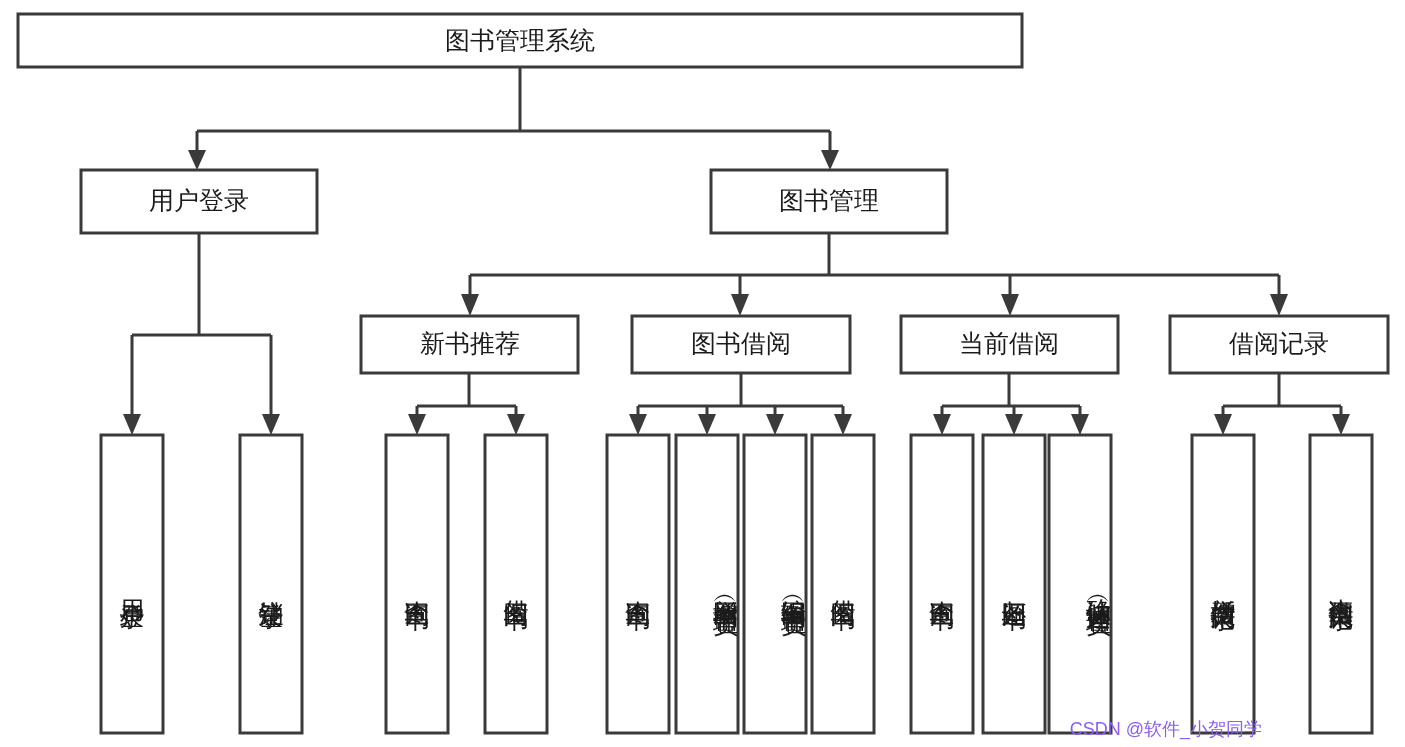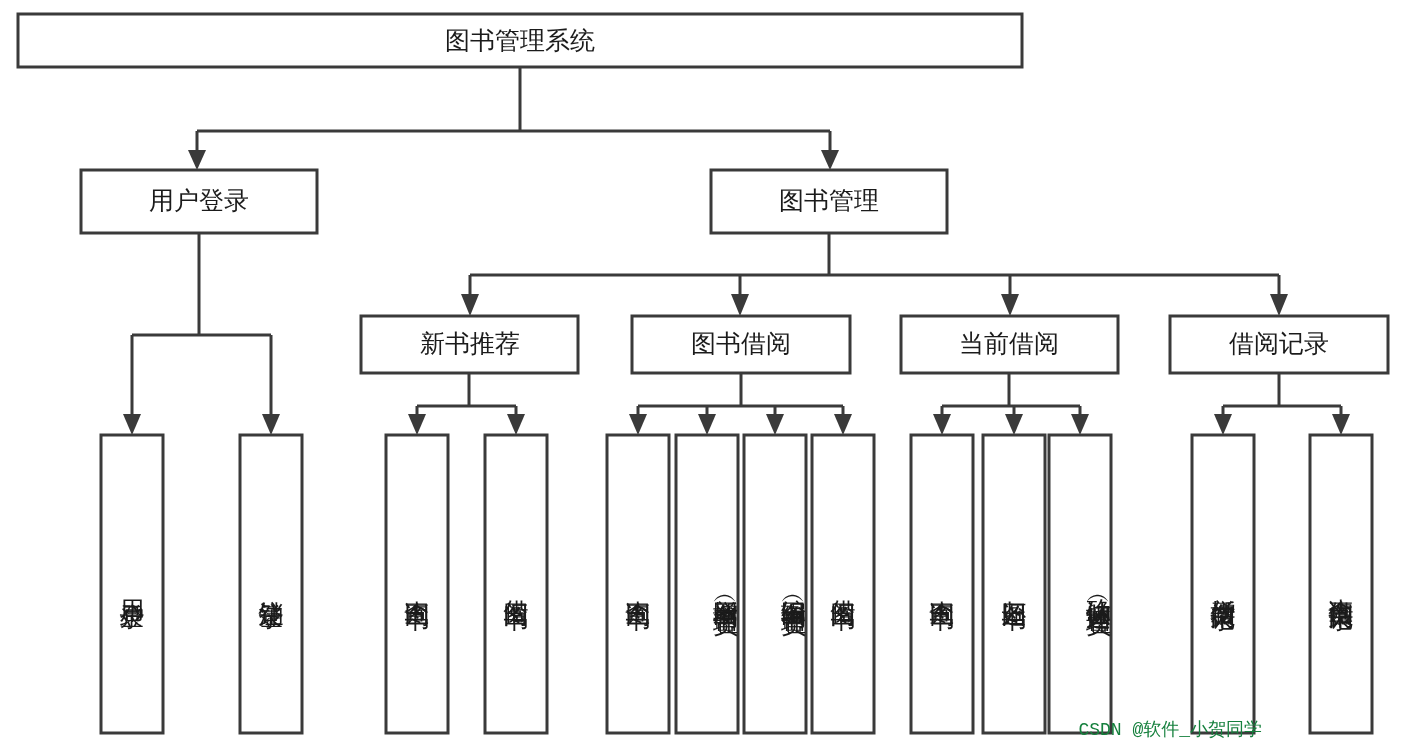--- a/index.html
+++ b/index.html
@@ -63,23 +63,23 @@
     display: flex;
     align-items: center;
     justify-content: center;
     white-space: nowrap;
     pointer-events: none;
   }
   .watermark {
     position: absolute;
     right: 8px;
     bottom: 6px;
-    font-family: Liberation Mono, monospace;
+    font-family: Liberation Sans, sans-serif;
     font-size: 18px;
-    color: #15803d;
+    color: #8b5cf6;
     white-space: nowrap;
   }
 </style>
 </head>
 <body>
 
 <div id="diagram-root">
 
   <svg id="flow" viewBox="0 0 1405 747" xmlns="http://www.w3.org/2000/svg">
 

